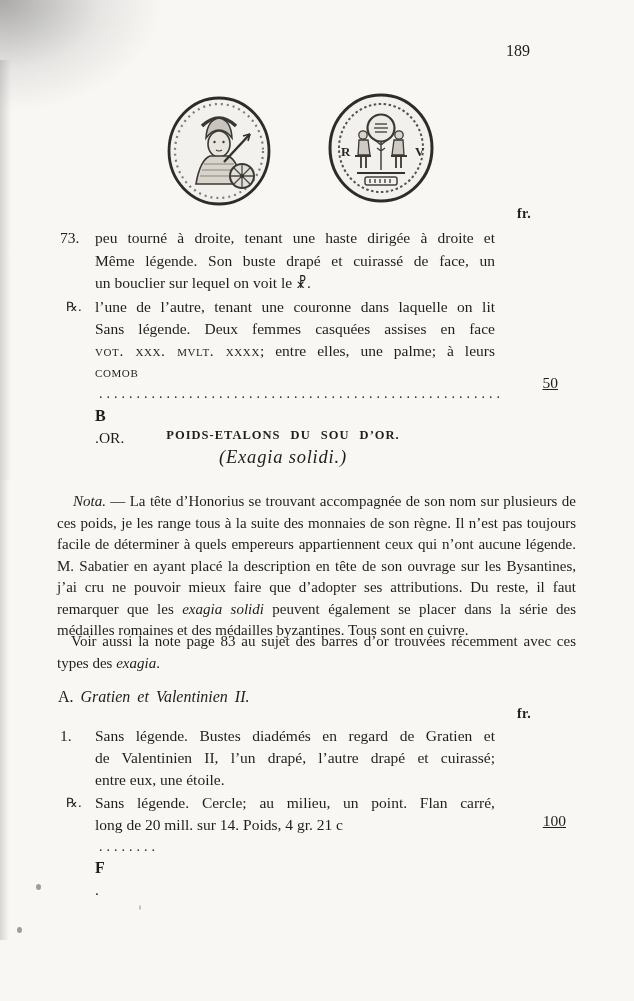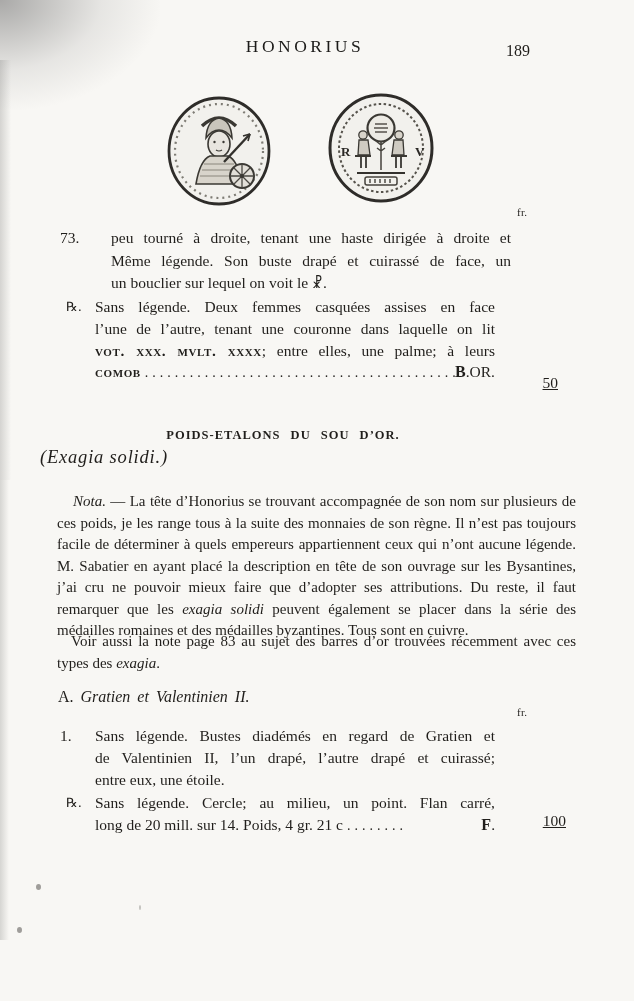--- a/index.html
+++ b/index.html
@@ -17,41 +17,41 @@
   .edge-band-1 { left:0; top:60px; width:11px; height:420px;
     background:linear-gradient(to right, rgba(120,120,118,.28), rgba(0,0,0,0)); }
   .edge-band-2 { left:0; top:480px; width:9px; height:460px;
     background:linear-gradient(to right, rgba(135,135,132,.30), rgba(0,0,0,0)); }
   .speck { border-radius:50%; background:rgba(85,84,80,.55); }
 
   .header-title { top:36px; left:0; width:610px; text-align:center;
     font-size:17.5px; letter-spacing:3.5px; color:#1c1b19; }
   .page-number { top:42px; left:506px; width:36px; text-align:left; font-size:16px; }
 
-  .margin-fr { font-size:11px; font-weight:normal; letter-spacing:.3px; }
+  .margin-fr { font-size:14px; font-weight:bold; letter-spacing:.3px; }
 
   .entry { display:grid; grid-template-columns:37px 400px; }
   .enum { font-size:15.5px; text-align:left; padding-left:2px; }
   .rmark { font-family:"DejaVu Sans",sans-serif; font-size:13px; padding-left:8px; }
   .ebody { font-size:15.5px; }
   .lh-a { line-height:22.5px; }
   .lh-b { line-height:21.8px; }
   .jl { text-align:justify; text-align-last:justify; }
   .nl { text-align:left; }
-  .sc { font-variant:small-caps; letter-spacing:.6px;font-weight:bold; }
+  .sc { font-variant:small-caps; letter-spacing:.6px; }
   .chirho { font-family:"DejaVu Sans",sans-serif; font-size:14px; }
-  .lastline { display:flex; align-items:baseline; }
+  .lastline { display:flex; align-items:baseline;flex-direction:column; }
   .leader { flex:1 1 auto; overflow:hidden; white-space:nowrap;
     letter-spacing:4px; font-size:14px; padding:0 4px; color:#2a2825; }
   .metal-b { font-weight:bold; font-size:16px; }
   .price { font-size:15.5px; text-align:right;text-decoration:underline; }
 
   .section-heading { top:428px; left:40px; width:486px; text-align:center;
     font-size:12.5px; font-weight:bold; letter-spacing:1px; word-spacing:6px; }
-  .section-subtitle { top:447px; left:40px; width:486px; text-align:left;
+  .section-subtitle { top:447px; left:40px; width:486px; text-align:center;
     font-style:italic; font-size:18.5px; letter-spacing:.8px; }
 
   .smallpara { font-size:15px; line-height:21.5px; text-align:justify; }
   .nota { top:491px; left:57px; width:519px; text-indent:16px; }
   .voir { top:631px; left:57px; width:519px; text-indent:14px; }
   .ital { font-style:italic; }
 
   .a-heading { top:688px; left:58px; width:490px; text-align:left;
     font-size:16px; word-spacing:3px; }
 </style>
@@ -60,21 +60,20 @@
 
 <div class="page">
 
   <div class="abs corner-blotch"></div>
   <div class="abs edge-band-1"></div>
   <div class="abs edge-band-2"></div>
   <div class="abs speck" style="left:36px;top:884px;width:5px;height:6px;"></div>
   <div class="abs speck" style="left:17px;top:927px;width:5px;height:6px;"></div>
   <div class="abs speck" style="left:139px;top:905px;width:2px;height:5px;opacity:.6;"></div>
 
-  <div class="abs header-title">HONORIUS</div>
   <div class="abs page-number">189</div>
 
   <svg class="abs" style="left:166px;top:96px;" width="106" height="110" viewBox="0 0 106 110">
     <ellipse cx="53" cy="55" rx="50" ry="53" fill="#f2f1ed" stroke="#2e2c29" stroke-width="2.8"></ellipse>
     <ellipse cx="53" cy="55" rx="44" ry="47" fill="none" stroke="#6a675f" stroke-width="2.2" stroke-dasharray="2 4" opacity=".85"></ellipse>
     <path d="M36,30 Q53,14 70,30" fill="none" stroke="#3a3833" stroke-width="3.5"></path>
     <path d="M40,42 Q41,24 53,22 Q65,24 66,42 Q60,34 53,34 Q46,34 40,42 Z" fill="#c9c5bc" stroke="#3a3833" stroke-width="1.5"></path>
     <ellipse cx="53" cy="48" rx="11" ry="13" fill="#e8e5df" stroke="#3a3833" stroke-width="1.6"></ellipse>
     <circle cx="48.5" cy="46" r="1.2" fill="#3a3833"></circle>
     <circle cx="57.5" cy="46" r="1.2" fill="#3a3833"></circle>
@@ -102,34 +101,34 @@
     <path d="M54,48 L54,77 M54,52 L49,48 M54,52 L59,48 M54,58 L50,55 M54,58 L58,55" stroke="#45423c" stroke-width="1.5" fill="none"></path>
     <line x1="30" y1="80" x2="78" y2="80" stroke="#33312d" stroke-width="2"></line>
     <rect x="38" y="84" width="32" height="8" rx="2" fill="none" stroke="#45423c" stroke-width="1.5"></rect>
     <path d="M43,86 L43,90 M48,86 L48,90 M53,86 L53,90 M58,86 L58,90 M63,86 L63,90" stroke="#45423c" stroke-width="1.4"></path>
     <text x="14" y="63" font-size="13" font-weight="bold" fill="#2a2825">R</text>
     <text x="88" y="63" font-size="13" font-weight="bold" fill="#2a2825">V</text>
   </svg>
 
   <div class="abs margin-fr" style="top:206px;left:517px;">fr.</div>
 
-  <div class="abs entry lh-a" style="top:227px;left:58px;gap:16px;">
+  <div class="abs entry lh-a" style="top:227px;left:58px;">
     <div class="enum">73.</div>
     <div class="ebody">
       <div class="jl"><span>peu tourné à droite, tenant une haste dirigée à droite et</span></div>
       <div class="jl"><span>Même légende. Son buste drapé et cuirassé de face, un</span></div>
       <div class="nl"><span>un bouclier sur lequel on voit le </span><span class="chirho">☧</span><span>.</span></div>
     </div>
   </div>
 
   <div class="abs entry lh-b" style="top:296px;left:58px;">
     <div class="enum rmark">℞.</div>
     <div class="ebody">
+      <div class="jl"><span>l’une de l’autre, tenant une couronne dans laquelle on lit</span></div>
       <div class="jl"><span>Sans légende. Deux femmes casquées assises en face</span></div>
-      <div class="jl"><span>l’une de l’autre, tenant une couronne dans laquelle on lit</span></div>
       <div class="jl"><span class="sc">vot. xxx. mvlt. xxxx</span><span>; entre elles, une palme; à leurs</span></div>
       <div class="lastline">
         <span class="sc">comob</span>
         <span class="leader">......................................................</span>
         <span class="metal-b">B</span>
         <span>.OR.</span>
       </div>
     </div>
   </div>
   <div class="abs price" style="top:374px;left:510px;width:48px;">50</div>

